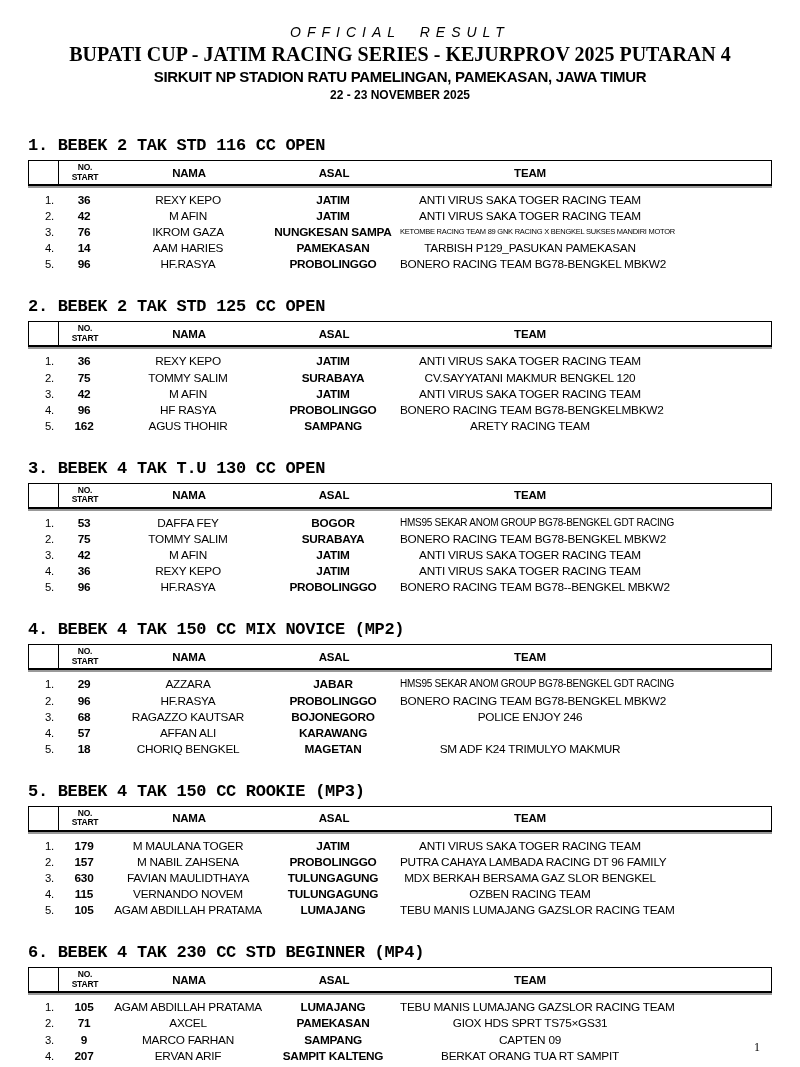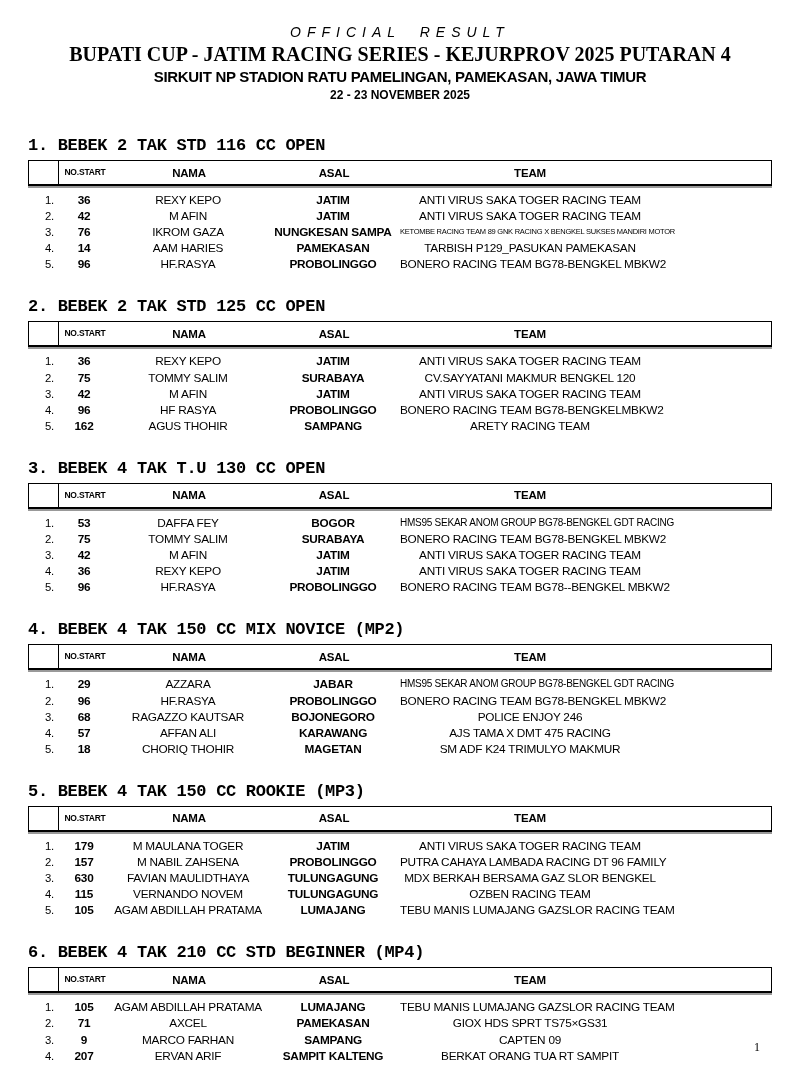--- a/index.html
+++ b/index.html
@@ -61,21 +61,21 @@
     height: 26px;
     box-sizing: border-box;
     border: 1.5px solid #000;
     border-bottom: 2.2px solid #000;
     box-shadow: 0 2px 0 #999;
     align-items: stretch;
   }
   .hc { display: flex; align-items: center; justify-content: center; }
   .c1 { border-right: 1.4px solid #000; }
   .th { font-weight: bold; font-size: 11.5px; letter-spacing: -0.2px; }
-  .th-no { flex-direction: row; font-size: 8.5px; line-height: 9.5px; }
+  .th-no { flex-direction: column; font-size: 8.5px; line-height: 9.5px; }
   .th-team { padding-right: 112px; }
   .tbody { margin-top: 6px; }
   .trow {
     display: grid;
     grid-template-columns: 30px 52px 156px 134px 1fr;
     height: 16.1px;
     line-height: 16.1px;
     align-items: center;
     font-size: 11.8px;
     letter-spacing: -0.25px;
@@ -308,27 +308,26 @@
     <div class="td td-name">RAGAZZO KAUTSAR</div>
     <div class="td td-asal">BOJONEGORO</div>
     <div class="td td-team">POLICE ENJOY 246</div>
   </div>
 
   <div class="trow">
     <div class="td td-pos">4.</div>
     <div class="td td-start">57</div>
     <div class="td td-name">AFFAN ALI</div>
     <div class="td td-asal">KARAWANG</div>
-    <div class="td td-team">AJS TAMA X DMT 475 RACING</div>
   </div>
 
   <div class="trow">
     <div class="td td-pos">5.</div>
     <div class="td td-start">18</div>
-    <div class="td td-name">CHORIQ THOHIR</div>
+    <div class="td td-name">CHORIQ BENGKEL</div>
     <div class="td td-asal">MAGETAN</div>
     <div class="td td-team">SM ADF K24 TRIMULYO MAKMUR</div>
   </div>
 </div>
   </section>
 
   <section class="section">
     <h2 class="section-title">5. BEBEK 4 TAK 150 CC ROOKIE (MP3)</h2>
     <div class="thead">
       <div class="hc c1"></div>
@@ -377,21 +376,21 @@
     <div class="td td-pos">5.</div>
     <div class="td td-start">105</div>
     <div class="td td-name">AGAM ABDILLAH PRATAMA</div>
     <div class="td td-asal">LUMAJANG</div>
     <div class="td td-team">TEBU MANIS LUMAJANG GAZSLOR RACING TEAM</div>
   </div>
 </div>
   </section>
 
   <section class="section">
-    <h2 class="section-title">6. BEBEK 4 TAK 210 CC STD BEGINNER (MP4)</h2>
+    <h2 class="section-title">6. BEBEK 4 TAK 230 CC STD BEGINNER (MP4)</h2>
     <div class="thead">
       <div class="hc c1"></div>
       <div class="hc th th-no">
         <span class="no-l1">NO.</span>
         <span class="no-l2">START</span>
       </div>
       <div class="hc th th-nama">NAMA</div>
       <div class="hc th th-asal">ASAL</div>
       <div class="hc th th-team">TEAM</div>
     </div>

